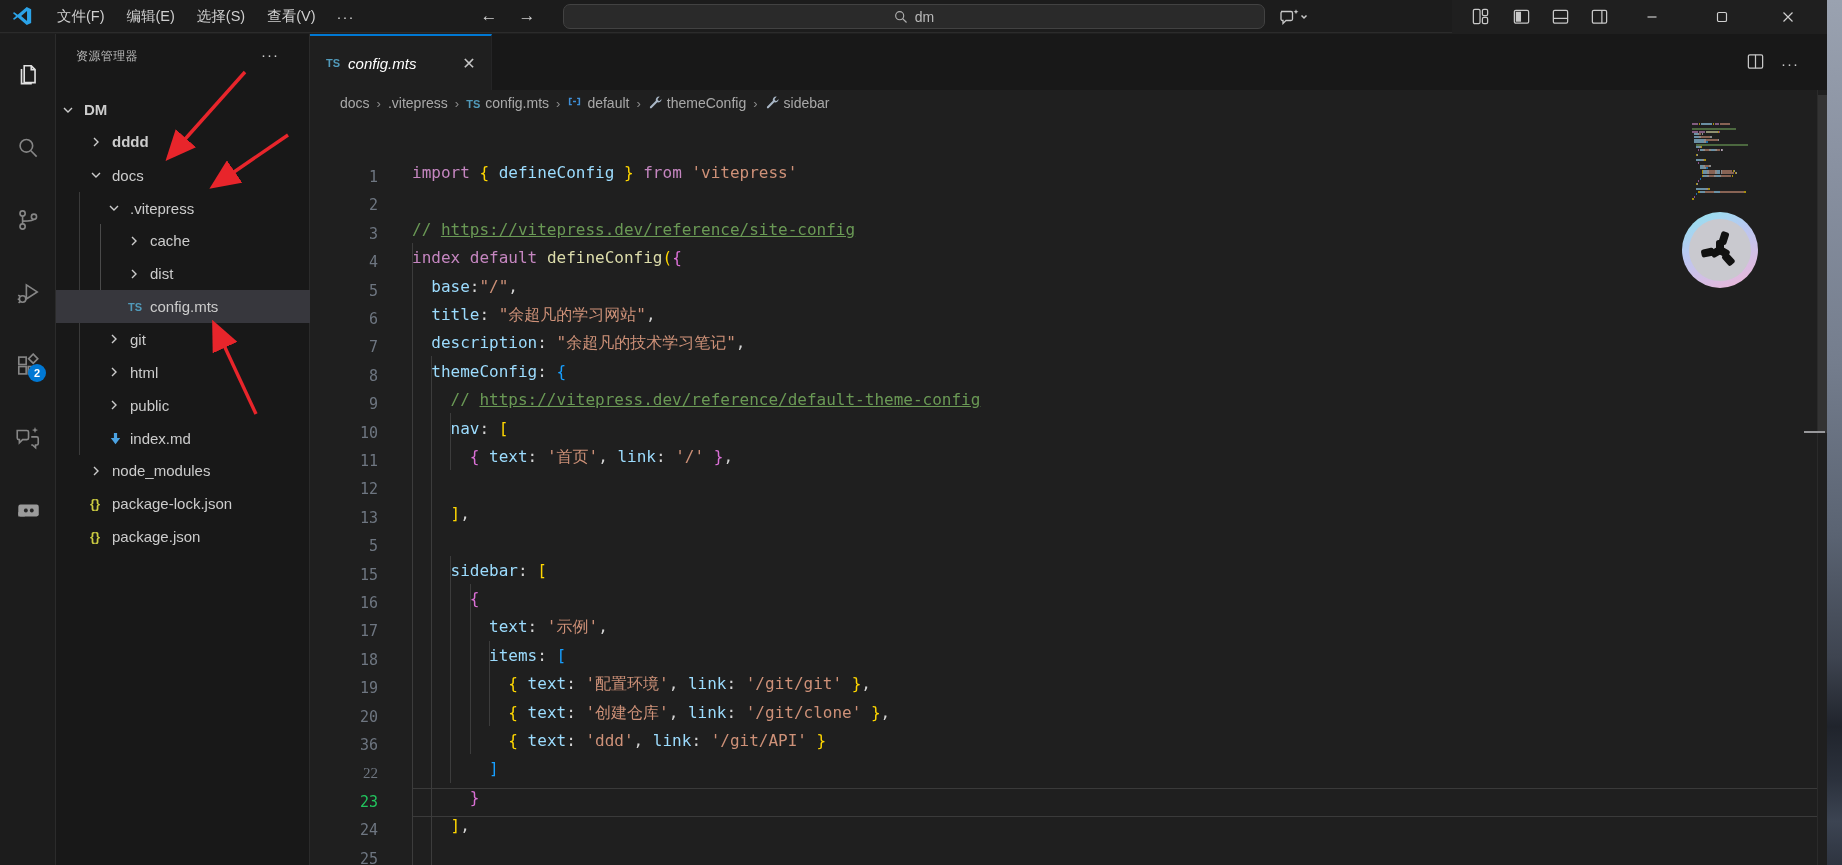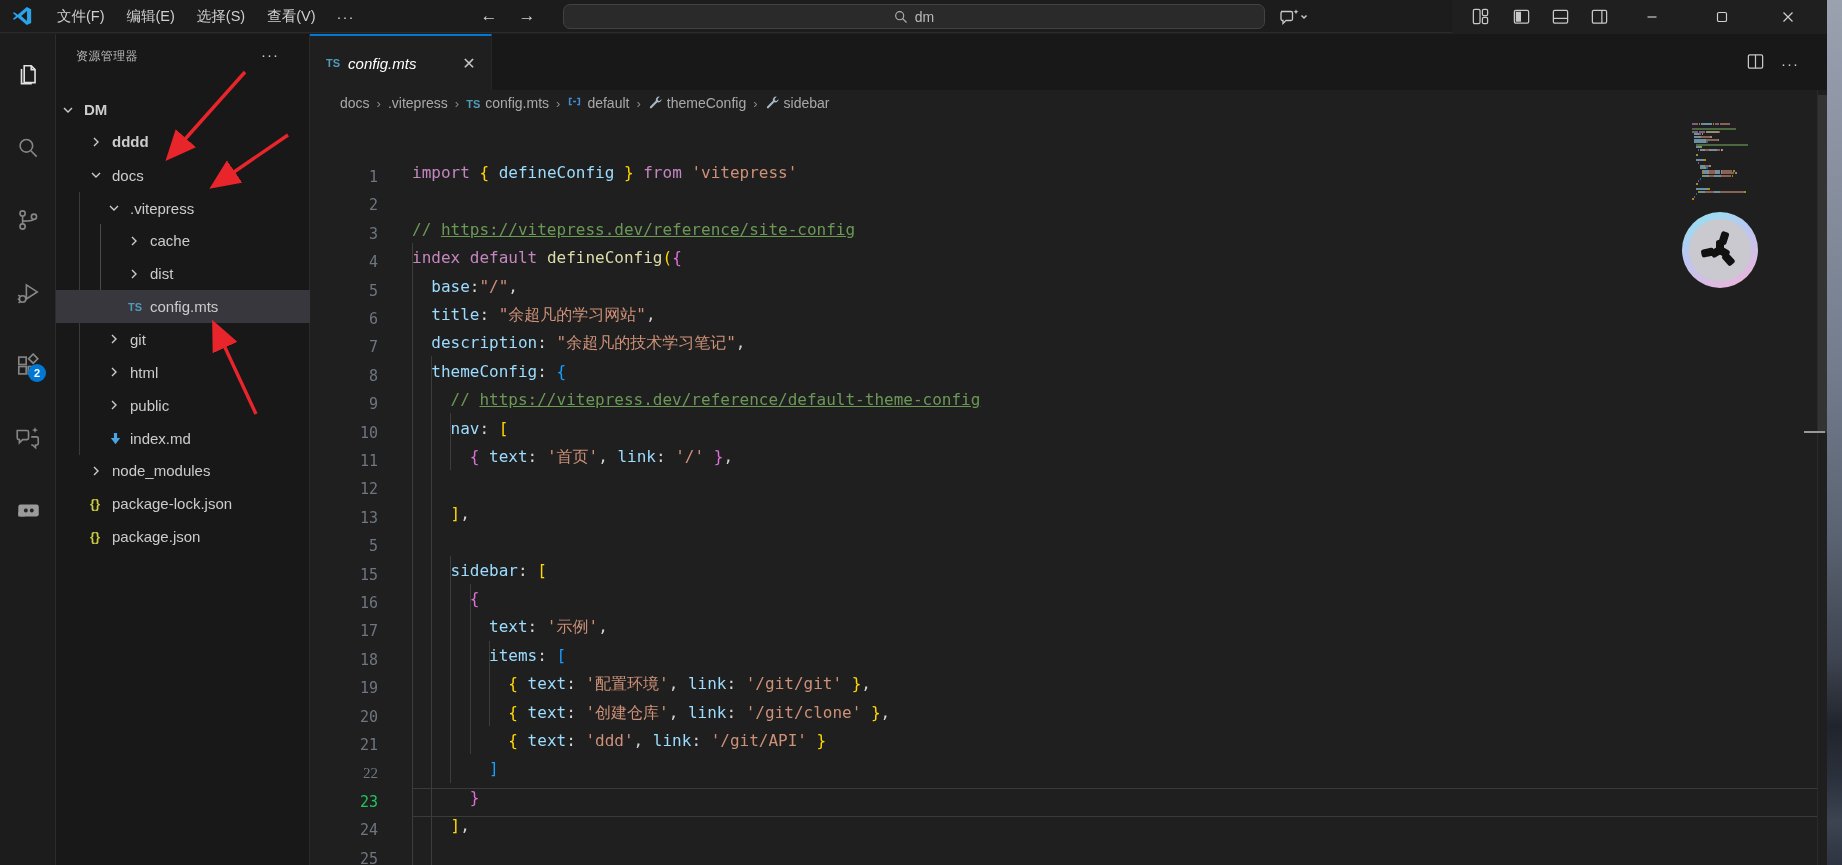--- a/index.html
+++ b/index.html
@@ -418,21 +418,21 @@
           <div class="ln" style="top: 413px;">11</div>
           <div class="ln" style="top: 441.4px;">12</div>
           <div class="ln" style="top: 469.8px;">13</div>
           <div class="ln" style="top: 498.2px;">5</div>
           <div class="ln" style="top: 526.6px;">15</div>
           <div class="ln" style="top: 555px;">16</div>
           <div class="ln" style="top: 583.4px;">17</div>
           <div class="ln" style="top: 611.8px;">18</div>
           <div class="ln" style="top: 640.2px;">19</div>
           <div class="ln" style="top: 668.6px;">20</div>
-          <div class="ln" style="top: 697px;">21</div>
+          <div class="ln" style="top: 697px;">36</div>
           <div class="ln" style="top: 725.4px; font-family: Liberation Serif, serif;">22</div>
           <div class="ln active" style="top: 753.8px;">23</div>
           <div class="ln" style="top: 782.2px;">24</div>
           <div class="ln" style="top: 810.6px;">25</div>
         </div>
       <div id="codelines">
           <div class="code-line" style="top: 129px;"><span class="tok-kw">import</span><span class="tok-pln"> </span><span class="tok-b1">{</span><span class="tok-pln"> </span><span class="tok-var">defineConfig</span><span class="tok-pln"> </span><span class="tok-b1">}</span><span class="tok-pln"> </span><span class="tok-kw">from</span><span class="tok-pln"> </span><span class="tok-str">'vitepress'</span></div>
           <div class="code-line" style="top: 157.4px;"></div>
           <div class="code-line" style="top: 185.8px;"><span class="tok-cmt">// </span><span class="tok-lnk">https://vitepress.dev/reference/site-config</span></div>
           <div class="code-line" style="top: 214.2px;"><span class="tok-kw">index</span><span class="tok-pln"> </span><span class="tok-kw">default</span><span class="tok-pln"> </span><span class="tok-fn">defineConfig</span><span class="tok-b1">(</span><span class="tok-b2">{</span></div>

